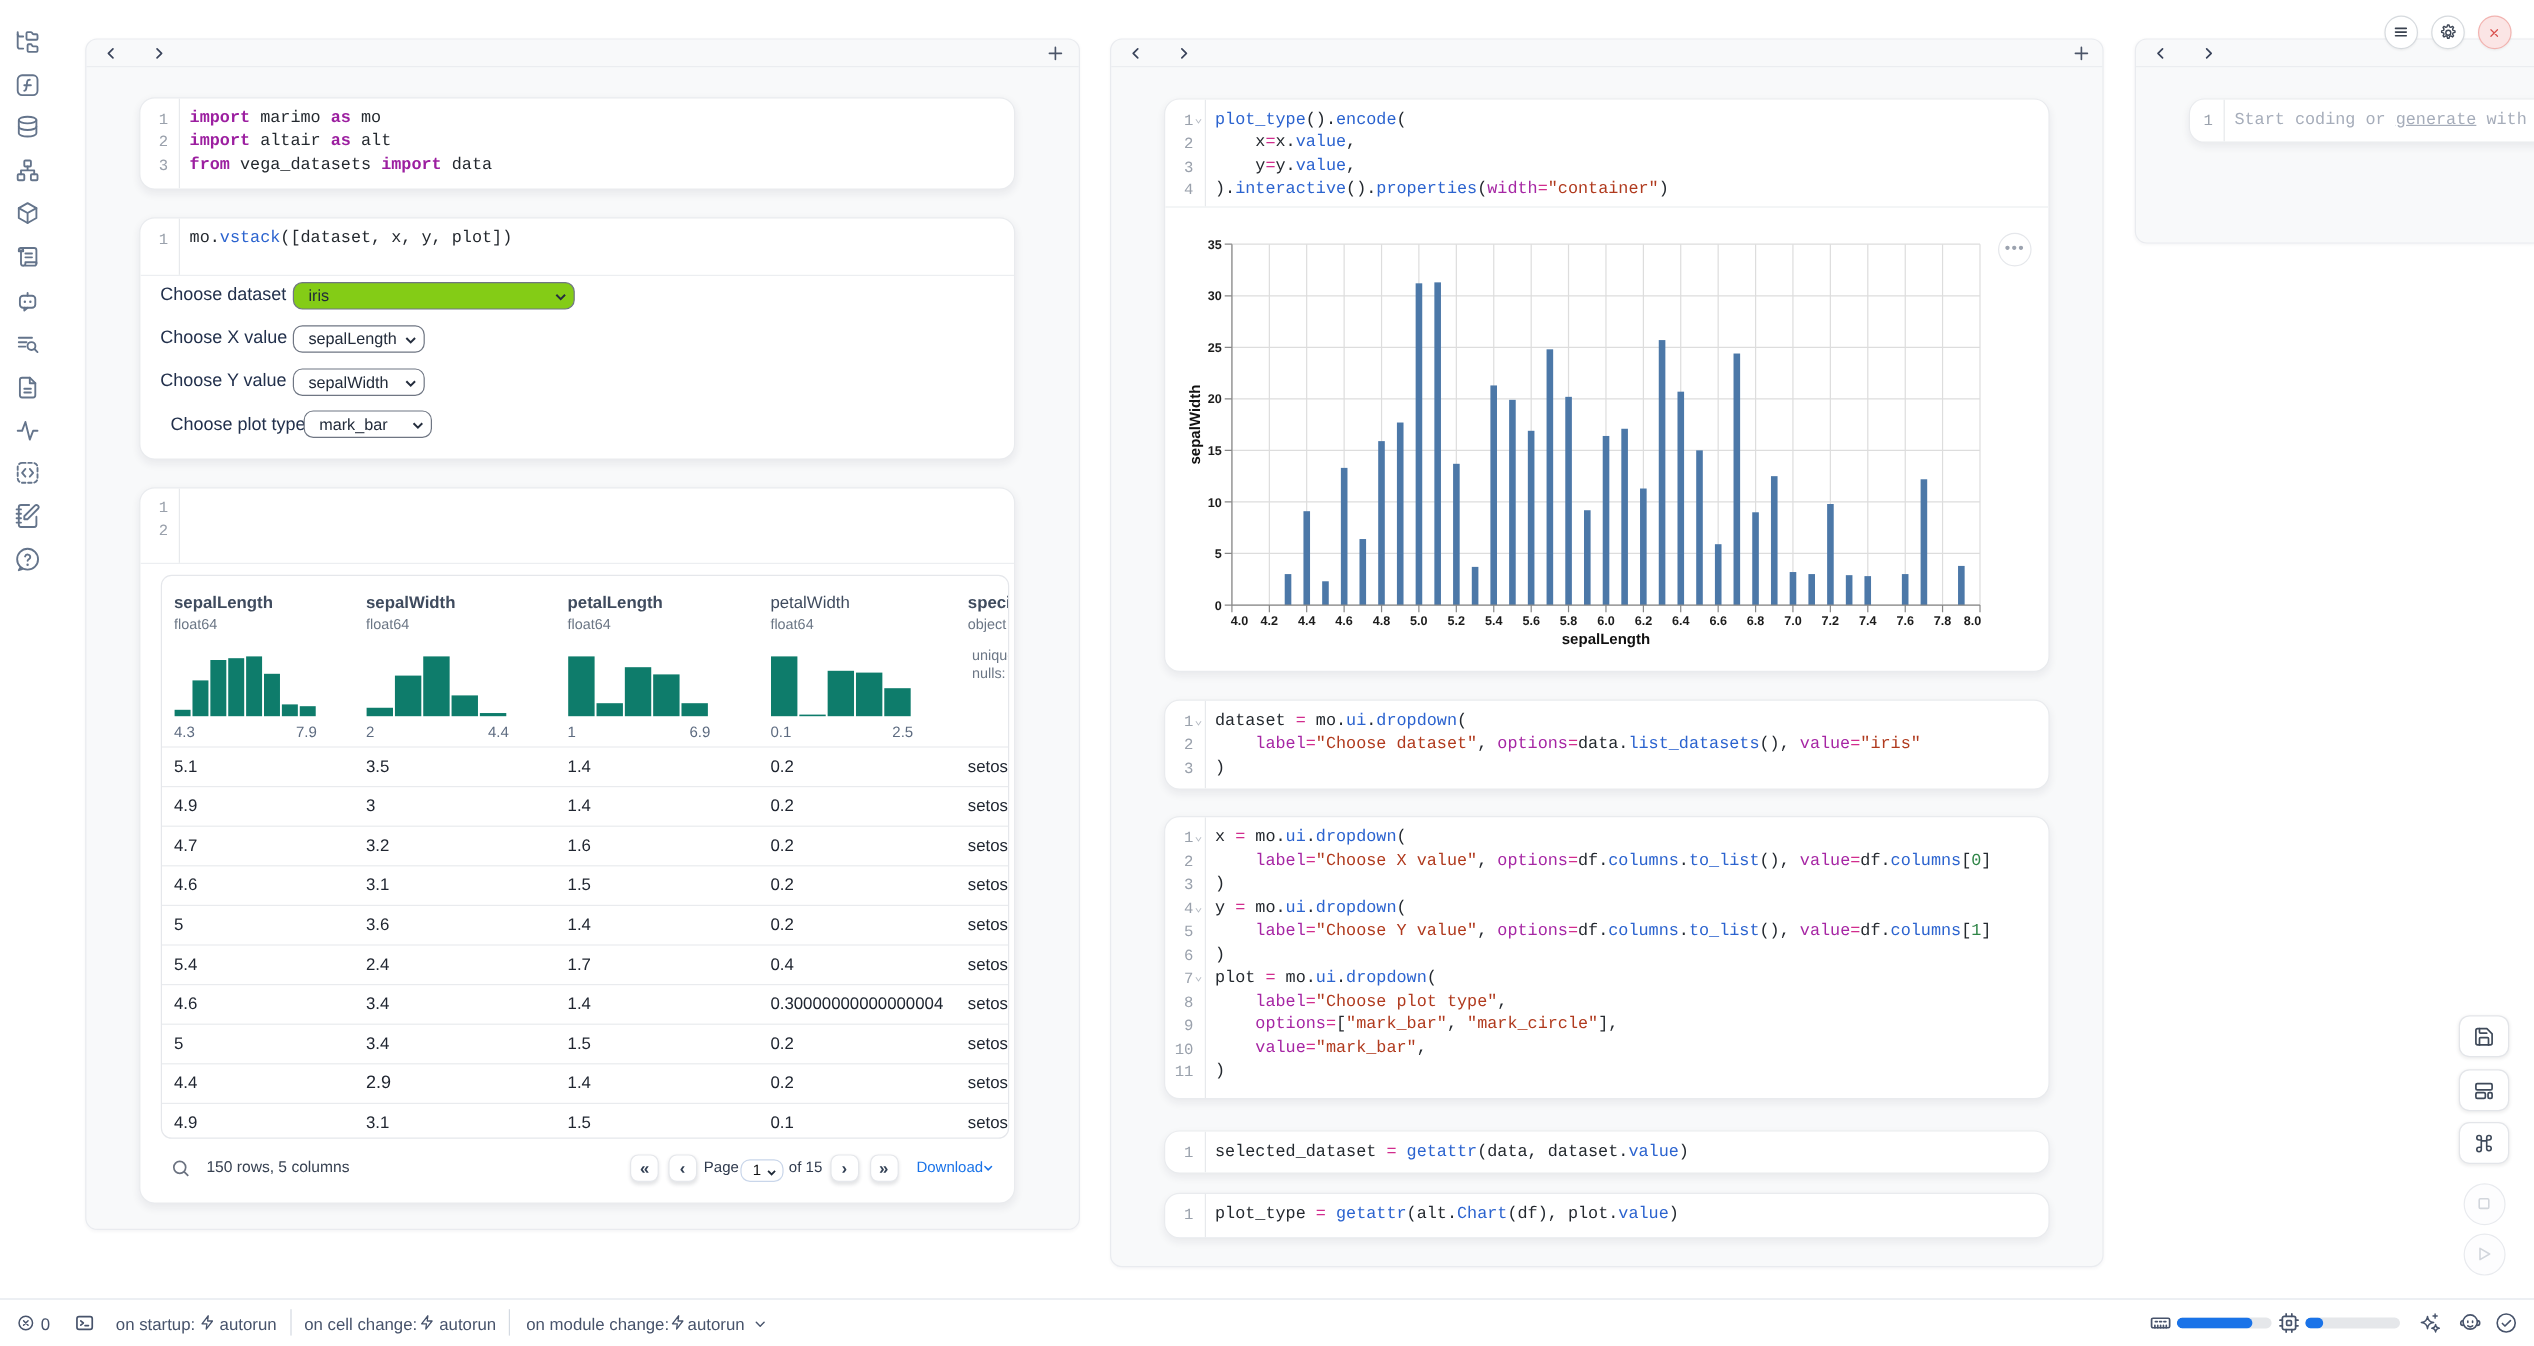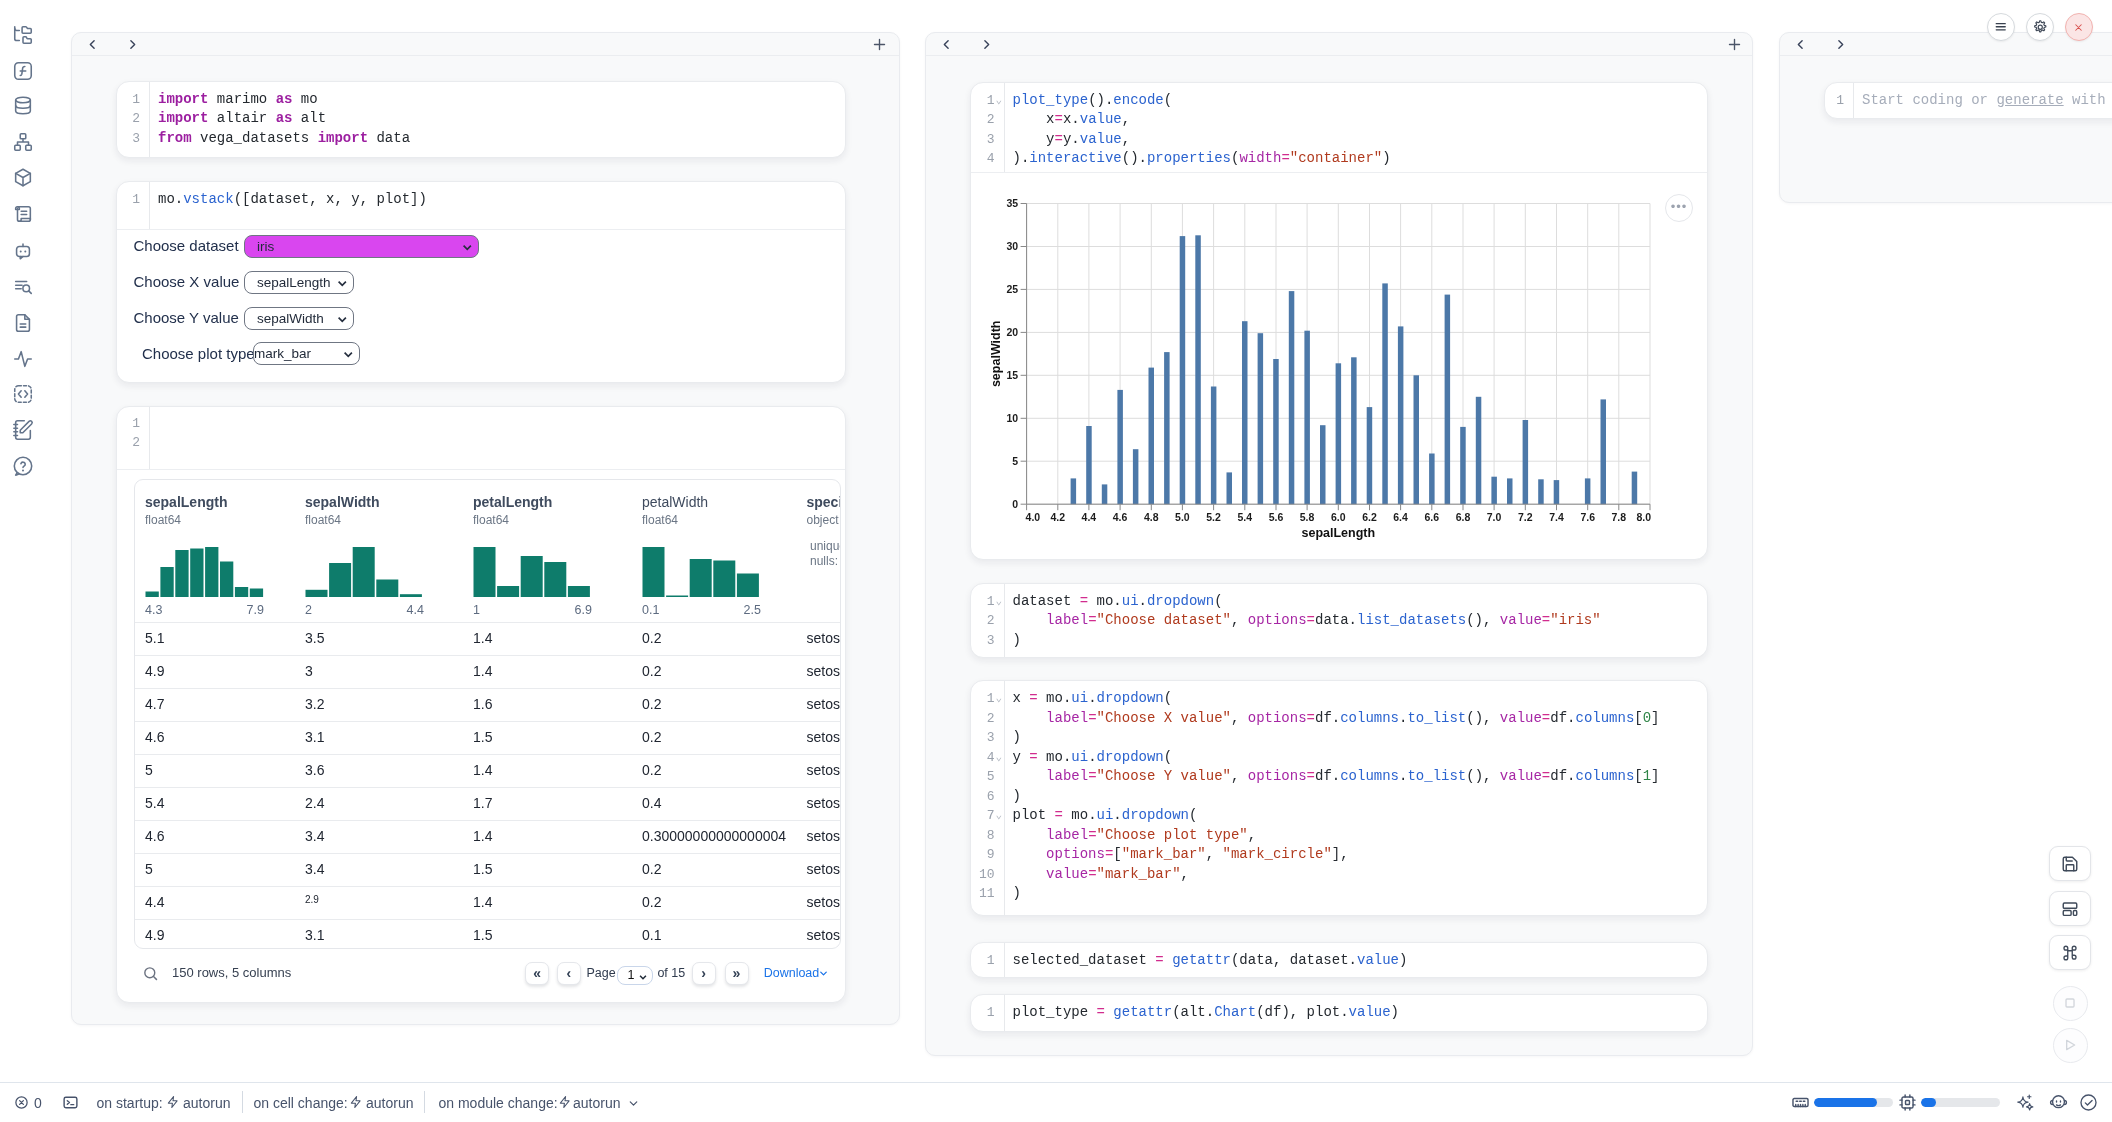--- a/index.html
+++ b/index.html
@@ -131,33 +131,33 @@
   </div>
 <div class="cell" style="left:116px;top:181px;width:730px;height:202px;flex-direction:column">
 <div style="display:flex">
       <div class="gut" style="width:33px;padding-top:8px;height:47px">
         <div class="ln">1</div>
       </div>
 <div class="codewrap" style="padding-top:8px"><div class="cl">mo.<i class="f">vstack</i>([dataset, x, y, plot])</div></div>
     </div>
 <div style="border-top:1px solid #eceef1;flex:1;position:relative;font-size:15px;color:#22304c">
 <span class="abs" style="left:16.5px;top:7px">Choose dataset</span>
-      <span class="abs" style="left:127px;top:4.5px;width:235px;height:23px;border:1px solid #6f7683;border-radius:8px;background:#d946ef;font-size:13.5px;color:#222b3a;line-height:21px;padding-left:12px">iris<svg class="abs" style="right:5px;top:5px" width="12.5" height="12.5" viewBox="0 0 24 24" fill="none" stroke="#252e3e" stroke-width="3.2">
+      <span class="abs" style="left:127px;top:4.5px;width:235px;height:23px;border:1px solid #6f7683;border-radius:8px;background:#84cc16;font-size:13.5px;color:#222b3a;line-height:21px;padding-left:12px">iris<svg class="abs" style="right:5px;top:5px" width="12.5" height="12.5" viewBox="0 0 24 24" fill="none" stroke="#252e3e" stroke-width="3.2">
           <path d="M5 9l7 7 7-7"></path>
         </svg></span>
 <span class="abs" style="left:16.5px;top:43px">Choose X value</span>
       <span class="abs" style="left:127px;top:40.5px;width:110px;height:23px;border:1px solid #6f7683;border-radius:8px;background:#fff;font-size:13.5px;color:#222b3a;line-height:21px;padding-left:12px">sepalLength<svg class="abs" style="right:5px;top:5px" width="12.5" height="12.5" viewBox="0 0 24 24" fill="none" stroke="#252e3e" stroke-width="3.2">
           <path d="M5 9l7 7 7-7"></path>
         </svg></span>
 <span class="abs" style="left:16.5px;top:79px">Choose Y value</span>
       <span class="abs" style="left:127px;top:76.5px;width:110px;height:23px;border:1px solid #6f7683;border-radius:8px;background:#fff;font-size:13.5px;color:#222b3a;line-height:21px;padding-left:12px">sepalWidth<svg class="abs" style="right:5px;top:5px" width="12.5" height="12.5" viewBox="0 0 24 24" fill="none" stroke="#252e3e" stroke-width="3.2">
           <path d="M5 9l7 7 7-7"></path>
         </svg></span>
 <span class="abs" style="left:25px;top:114.5px">Choose plot type</span>
-      <span class="abs" style="left:136px;top:112.0px;width:107px;height:23px;border:1px solid #6f7683;border-radius:8px;background:#fff;font-size:13.5px;color:#222b3a;line-height:21px;">mark_bar<svg class="abs" style="right:5px;top:5px" width="12.5" height="12.5" viewBox="0 0 24 24" fill="none" stroke="#252e3e" stroke-width="3.2">
+      <span class="abs" style="left:136px;top:112.0px;width:107px;height:23px;border:1px solid #6f7683;border-radius:8px;background:#fff;font-size:13.5px;color:#222b3a;line-height:21px;padding-left:12px">mark_bar<svg class="abs" style="right:5px;top:5px" width="12.5" height="12.5" viewBox="0 0 24 24" fill="none" stroke="#252e3e" stroke-width="3.2">
           <path d="M5 9l7 7 7-7"></path>
         </svg></span>
 </div>
   </div>
 <div class="cell" style="left:116px;top:405.5px;width:730px;height:597.5px;flex-direction:column">
 <div style="display:flex">
       <div class="gut" style="width:33px;padding-top:7px;height:62px">
         <div class="ln">1</div>
         <div class="ln">2</div>
       </div>
@@ -257,21 +257,21 @@
 <div class="abs" style="left:507.5px;top:347.5px;font-size:14px;color:#202631">0.30000000000000004</div>
 <div class="abs" style="left:672.0px;top:347.5px;font-size:14px;color:#202631">setosa</div>
 <div class="abs" style="left:0;top:372.5px;width:707.5px;height:33px;border-top:1px solid #e9ebee"></div>
 <div class="abs" style="left:10.5px;top:380.5px;font-size:14px;color:#202631">5</div>
 <div class="abs" style="left:170.5px;top:380.5px;font-size:14px;color:#202631">3.4</div>
 <div class="abs" style="left:338.5px;top:380.5px;font-size:14px;color:#202631">1.5</div>
 <div class="abs" style="left:507.5px;top:380.5px;font-size:14px;color:#202631">0.2</div>
 <div class="abs" style="left:672.0px;top:380.5px;font-size:14px;color:#202631">setosa</div>
 <div class="abs" style="left:0;top:405.5px;width:707.5px;height:33px;border-top:1px solid #e9ebee"></div>
 <div class="abs" style="left:10.5px;top:413.5px;font-size:14px;color:#202631">4.4</div>
-<div class="abs" style="left:170.5px;top:413.5px;font-size:10px;color:#202631">2.9</div>
+<div class="abs" style="left:170.5px;top:413.5px;font-size:15px;color:#202631">2.9</div>
 <div class="abs" style="left:338.5px;top:413.5px;font-size:14px;color:#202631">1.4</div>
 <div class="abs" style="left:507.5px;top:413.5px;font-size:14px;color:#202631">0.2</div>
 <div class="abs" style="left:672.0px;top:413.5px;font-size:14px;color:#202631">setosa</div>
 <div class="abs" style="left:0;top:438.5px;width:707.5px;height:33px;border-top:1px solid #e9ebee"></div>
 <div class="abs" style="left:10.5px;top:446.5px;font-size:14px;color:#202631">4.9</div>
 <div class="abs" style="left:170.5px;top:446.5px;font-size:14px;color:#202631">3.1</div>
 <div class="abs" style="left:338.5px;top:446.5px;font-size:14px;color:#202631">1.5</div>
 <div class="abs" style="left:507.5px;top:446.5px;font-size:14px;color:#202631">0.1</div>
 <div class="abs" style="left:672.0px;top:446.5px;font-size:14px;color:#202631">setosa</div>
 </div>

